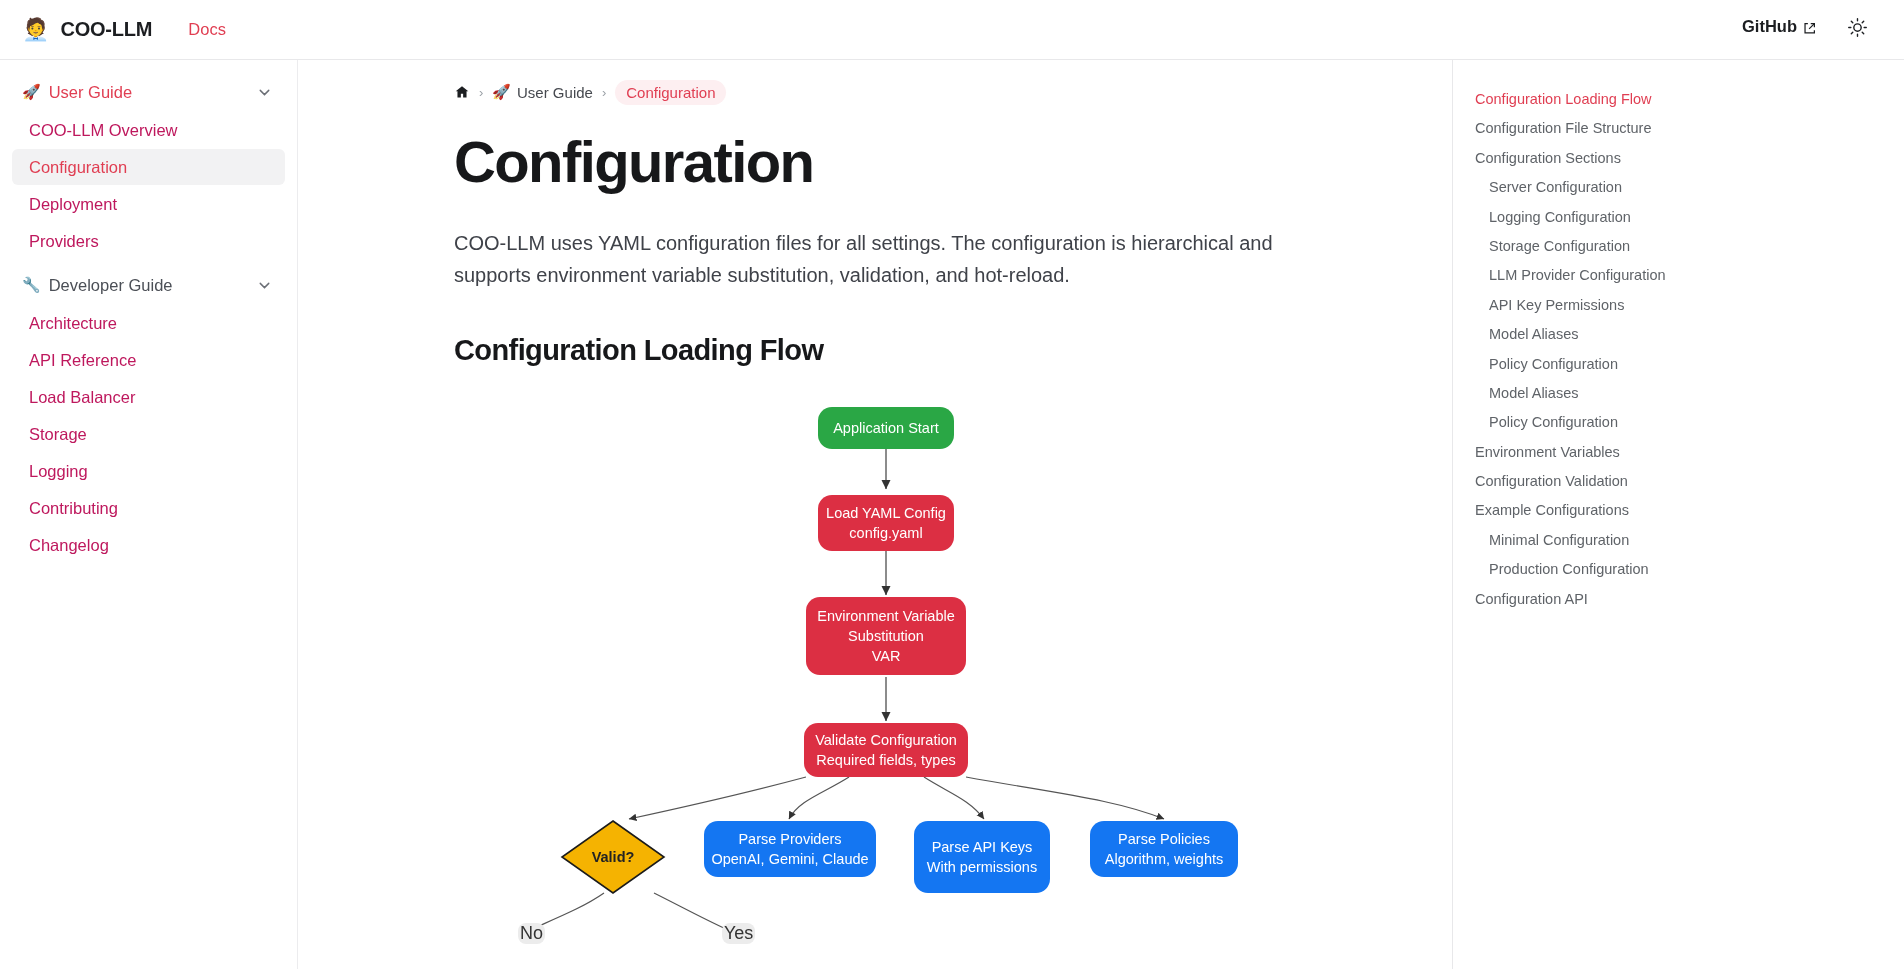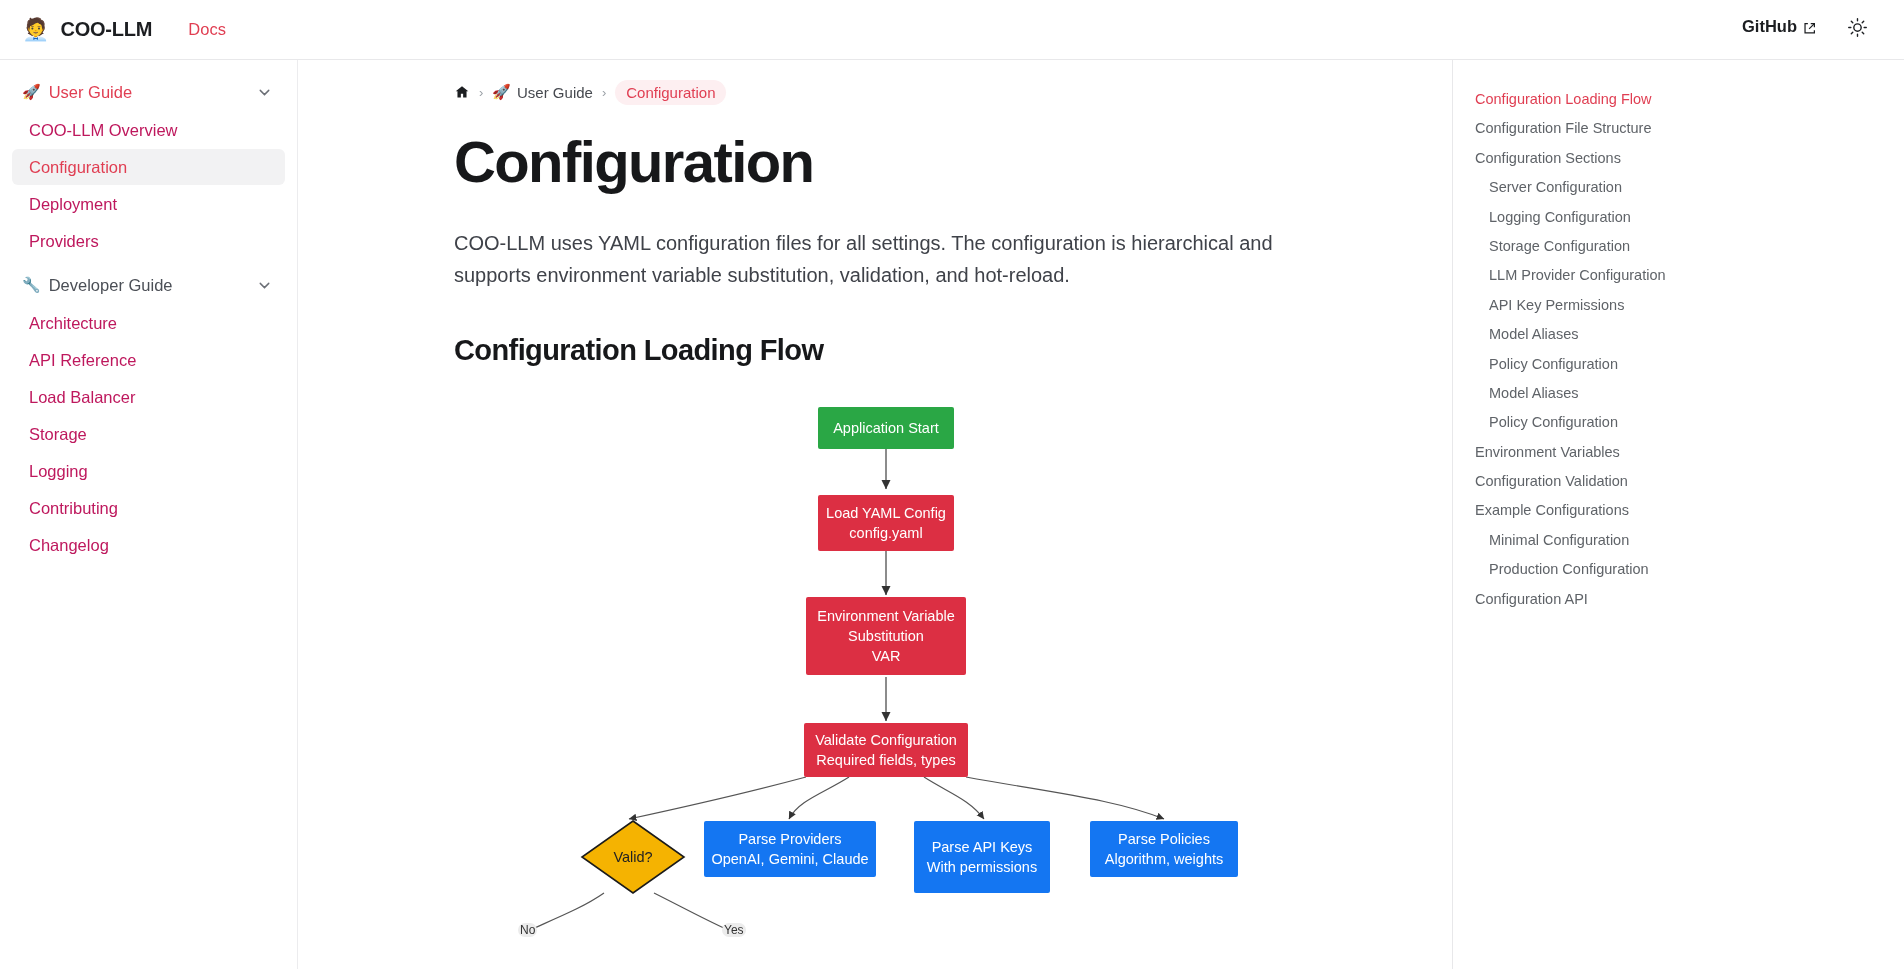--- a/index.html
+++ b/index.html
@@ -115,35 +115,35 @@
   }
 
   
   .flow-wrap { position: relative; width: 1000px; height: 560px; }
   .flow-svg { position: absolute; top: 0; left: 0; }
   .node {
     position: absolute;
     display: flex; flex-direction: column;
     align-items: center; justify-content: center;
     color: #ffffff; font-size: 14.5px; line-height: 1.38;
-    text-align: center; border-radius: 2px;
+    text-align: center; border-radius: 14px;
     cursor: pointer;
   }
   .node span { display: block; }
   .diamond {
     position: absolute;
     display: flex; align-items: center; justify-content: center;
     cursor: pointer;
   }
   .diamond-label {
     position: absolute; font-size: 14.5px; color: #232323;
     white-space: nowrap;
   }
   .edge-label {
-    position: absolute; font-size: 12px; color: #333;
+    position: absolute; font-size: 18px; color: #333;
     background: #ececec; padding: 0 2px; border-radius: 8px;
   }
 
   
   .toc {
     position: absolute; top: 60px; left: 1452px;
     width: 452px; height: 909px;
     border-left: 1px solid #e8e8ea;
     padding: 25px 20px 0 22px;
     overflow: hidden;
@@ -285,21 +285,21 @@
       <span>Environment Variable</span>
       <span>Substitution</span>
       <span>VAR</span>
     </div>
 
     <div class="node" style="left:350px; top:328px; width:164px; height:54px; background:#dc2f43;">
       <span>Validate Configuration</span>
       <span>Required fields, types</span>
     </div>
 
-    <div class="diamond" style="left:126px; top:424px; width:106px; height:76px;">
+    <div class="diamond" style="left:106px; top:424px; width:106px; height:76px;font-weight:bold;">
       <svg width="106" height="76">
         <polygon points="53,2 104,38 53,74 2,38" fill="#f5b301" stroke="#1b1b1b" stroke-width="1.6"></polygon>
       </svg>
       <span class="diamond-label">Valid?</span>
     </div>
 
     <div class="node" style="left:250px; top:426px; width:172px; height:56px; background:#1476f2;">
       <span>Parse Providers</span>
       <span>OpenAI, Gemini, Claude</span>
     </div>

